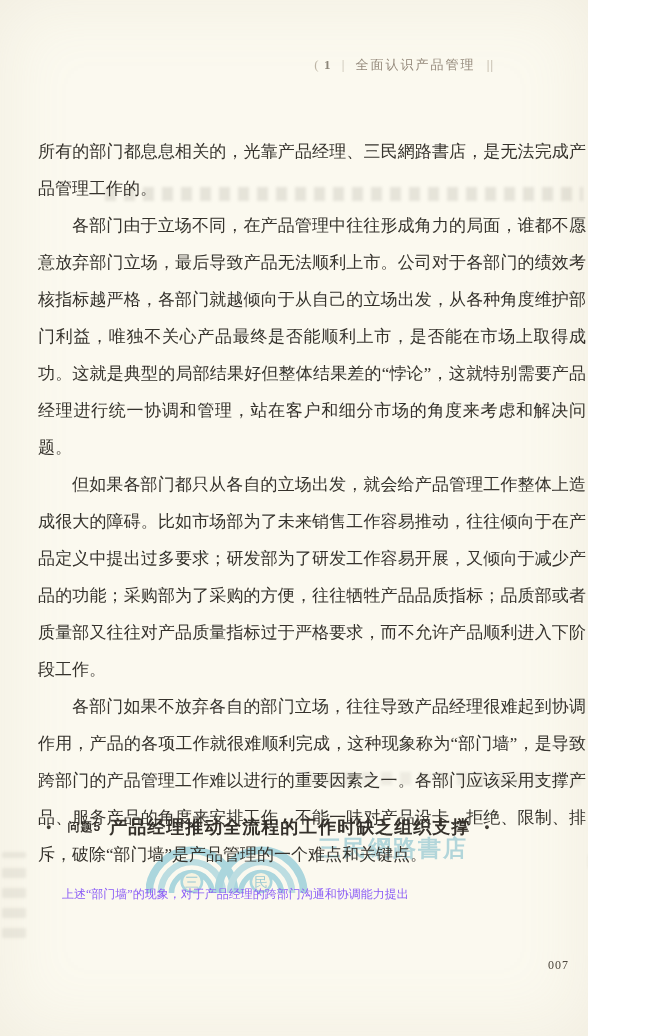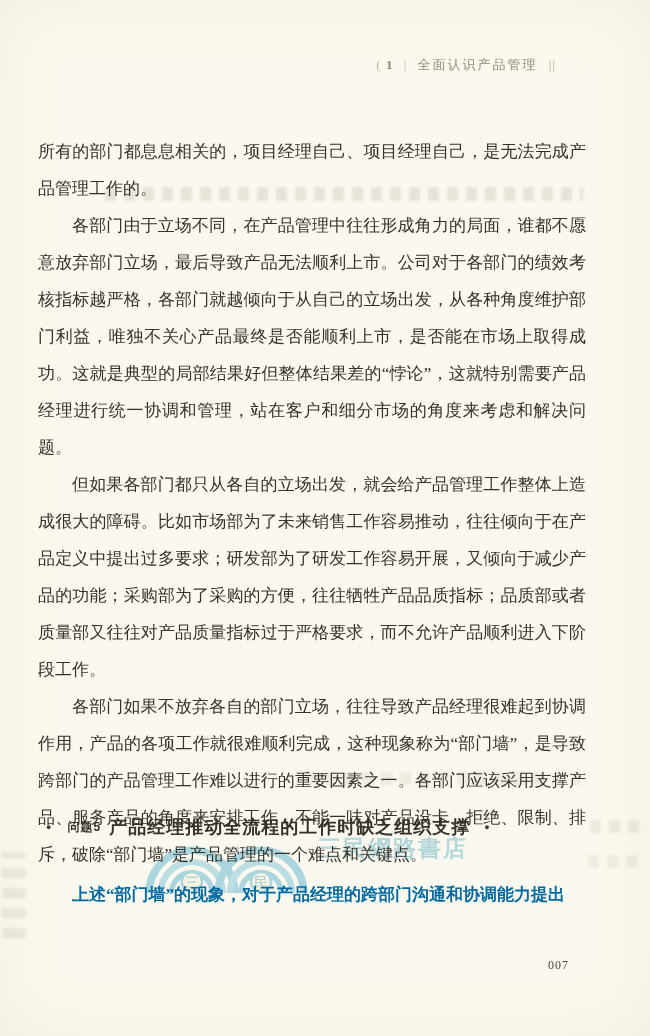--- a/index.html
+++ b/index.html
@@ -1,18 +1,18 @@
 <!DOCTYPE html>
 <html><head>
 <meta charset="utf-8">
 <style>
   html,body{margin:0;padding:0;}
   .page{
     position:relative;
-    width:650px;height:1036px;
+    width:588px;height:1036px;
     background:#fbf9ef;
     overflow:hidden;
     font-family:"Liberation Serif","DejaVu Serif",serif;
     box-shadow:inset 0 0 70px rgba(190,178,148,.16);
   }
   
   .running-header{
     position:absolute;top:56px;right:94px;
     font-size:13px;color:#94897b;letter-spacing:2px;
     white-space:nowrap;
@@ -37,22 +37,22 @@
     font-family:"Liberation Sans","DejaVu Sans",sans-serif;
     font-weight:bold;color:#35312b;z-index:2;
   }
   .section-heading .bullet{font-size:9px;color:#403c35;line-height:28px;}
   .section-heading .sh-label{font-size:12px;margin-left:16px;letter-spacing:1px;}
   .section-heading .sh-title{font-size:18px;margin-left:8px;letter-spacing:1px;}
   .section-heading .bullet.right{margin-left:14px;}
   
   .closing-para{
     position:absolute;top:876px;left:38px;width:548px;
-    font-size:17px;line-height:37px;color:#0369a1;
-    text-indent:2em;text-align:justify;z-index:2;font-weight:bold;
+    font-size:12px;line-height:37px;color:#8b5cf6;
+    text-indent:2em;text-align:justify;z-index:2;
   }
   
   .watermark{
     position:absolute;top:834px;left:146px;width:360px;height:64px;
     z-index:1;mix-blend-mode:multiply;
   }
   .wm-logo{position:absolute;left:0;top:2px;}
   .wm-text{position:absolute;left:172px;top:0;width:190px;}
   .wm-name{
     font-size:23px;line-height:29px;font-weight:bold;
@@ -93,21 +93,21 @@
     <span class="trail">||</span>
   </div>
 
   <div class="bleed" style="top:187px;left:105px;width:478px;height:14px;"></div>
   <div class="bleed" style="top:772px;left:305px;width:275px;height:13px;opacity:.18;"></div>
   <div class="bleed v" style="top:852px;left:2px;width:24px;height:86px;opacity:.22;"></div>
   <div class="bleed" style="top:820px;left:590px;width:54px;height:13px;opacity:.2;"></div>
   <div class="bleed" style="top:855px;left:588px;width:56px;height:13px;opacity:.16;"></div>
 
   <div class="body-text">
-    <p class="no-indent">所有的部门都息息相关的，项目经理自己、项目经理自己，是无法完成产品管理工作的。</p>
+    <p class="no-indent">所有的部门都息息相关的，光靠产品经理、三民網路書店，是无法完成产品管理工作的。</p>
     <p>各部门由于立场不同，在产品管理中往往形成角力的局面，谁都不愿意放弃部门立场，最后导致产品无法顺利上市。公司对于各部门的绩效考核指标越严格，各部门就越倾向于从自己的立场出发，从各种角度维护部门利益，唯独不关心产品最终是否能顺利上市，是否能在市场上取得成功。这就是典型的局部结果好但整体结果差的“悖论”，这就特别需要产品经理进行统一协调和管理，站在客户和细分市场的角度来考虑和解决问题。</p>
     <p>但如果各部门都只从各自的立场出发，就会给产品管理工作整体上造成很大的障碍。比如市场部为了未来销售工作容易推动，往往倾向于在产品定义中提出过多要求；研发部为了研发工作容易开展，又倾向于减少产品的功能；采购部为了采购的方便，往往牺牲产品品质指标；品质部或者质量部又往往对产品质量指标过于严格要求，而不允许产品顺利进入下阶段工作。</p>
     <p>各部门如果不放弃各自的部门立场，往往导致产品经理很难起到协调作用，产品的各项工作就很难顺利完成，这种现象称为“部门墙”，是导致跨部门的产品管理工作难以进行的重要因素之一。各部门应该采用支撑产品、服务产品的角度来安排工作，不能一味对产品设卡、拒绝、限制、排斥，破除“部门墙”是产品管理的一个难点和关键点。</p>
   </div>
 
   <div class="section-heading">
     <span class="bullet">●</span>
     <span class="sh-label">问题5</span>
     <span class="sh-title">产品经理推动全流程的工作时缺乏组织支撑</span>
     <span class="bullet right">●</span>

